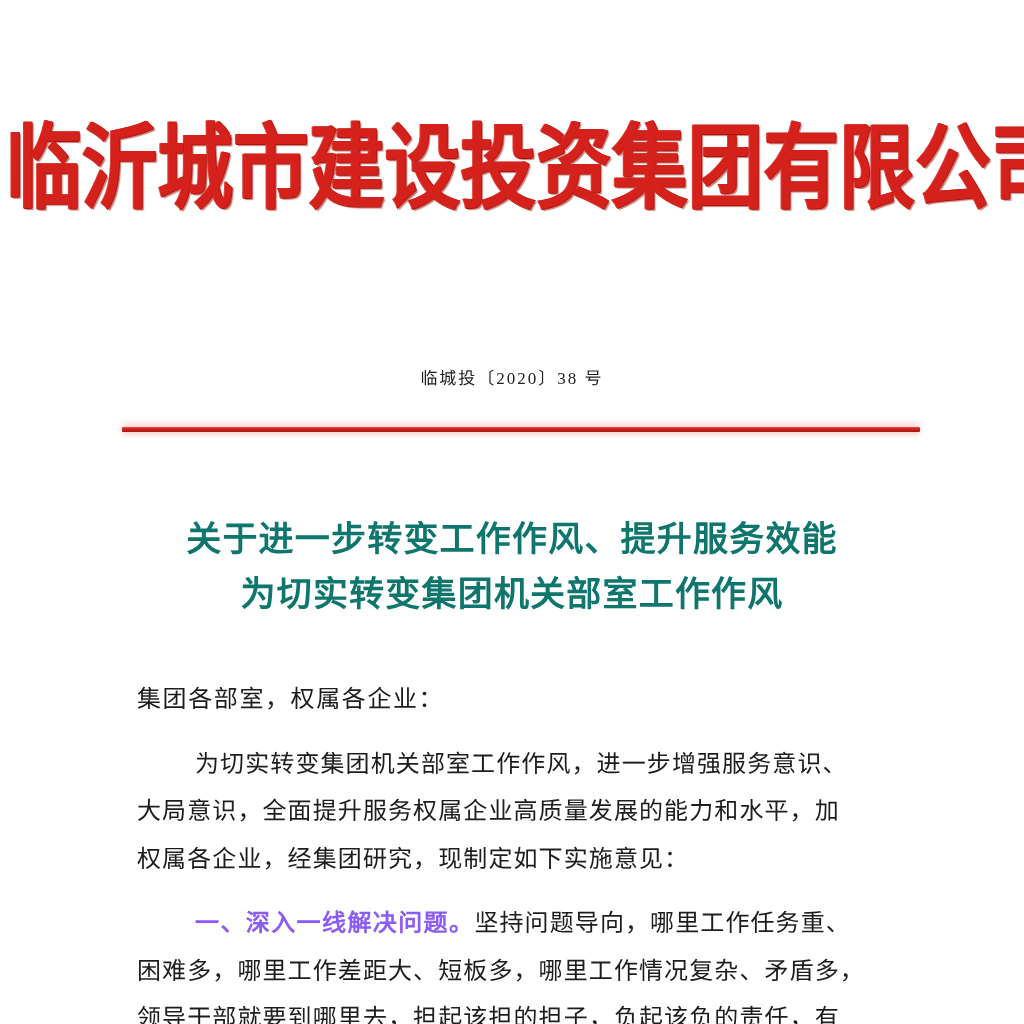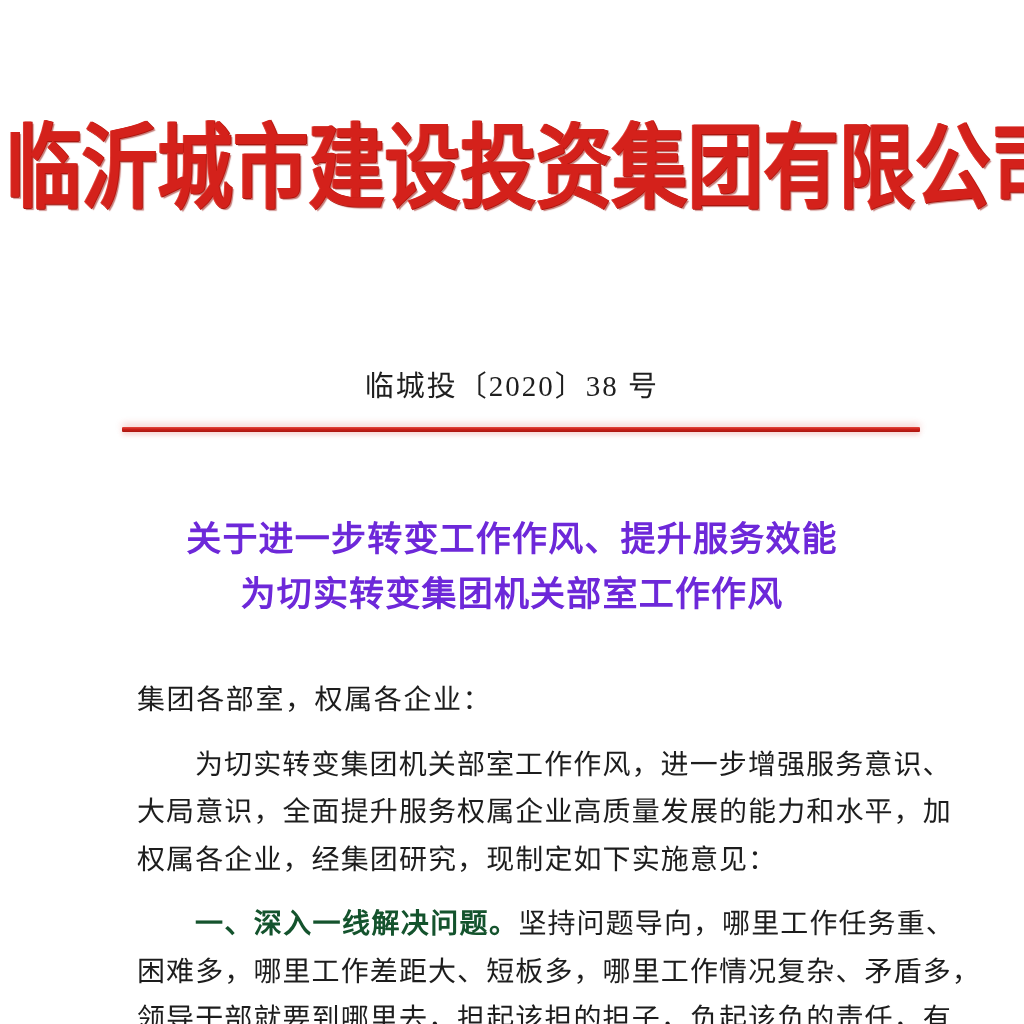--- a/index.html
+++ b/index.html
@@ -51,21 +51,21 @@
   }
 
   
   .doc-number {
     position: absolute;
     left: 0;
     right: 0;
     top: 368px;
     text-align: center;
     font-family: "Liberation Serif", "DejaVu Serif", serif;
-    font-size: 29px;
+    font-size: 17px;
     line-height: 1.3;
     color: #1f1f1f;
     letter-spacing: 2px;
     white-space: nowrap;
   }
 
   
   .red-rule {
     position: absolute;
     left: 122px;
@@ -85,50 +85,50 @@
     width: 804px;
     top: 512px;
     text-align: center;
   }
   .doc-title-line {
     display: block;
     font-family: "Liberation Serif", "DejaVu Serif", serif;
     font-size: 35px;
     line-height: 55px;
     font-weight: 700;
-    color: #6d28d9;
+    color: #0f766e;
     letter-spacing: 1.2px;
     white-space: nowrap;
   }
 
   
   .body-block {
     position: absolute;
     left: 137px;
     width: 780px;
     top: 676px;
   }
   .body-line {
     font-family: "Liberation Serif", "DejaVu Serif", serif;
-    font-size: 28px;
+    font-size: 24px;
     line-height: 47.5px;
     color: #1d1d1d;
     letter-spacing: 1.1px;
     white-space: nowrap;
   }
   .salutation {
     letter-spacing: 1.6px;
   }
   .indent-2 {
     text-indent: 58px;
     margin-top: 17px;
   }
   .section-head {
     font-weight: 700;
-    color: #14532d;
+    color: #8b5cf6;
     letter-spacing: 1.4px;
   }
 </style>
 </head>
 <body>
 
 <div class="page">
 
   <div class="masthead">
     <span class="masthead-title">临沂城市建设投资集团有限公司文件</span>

